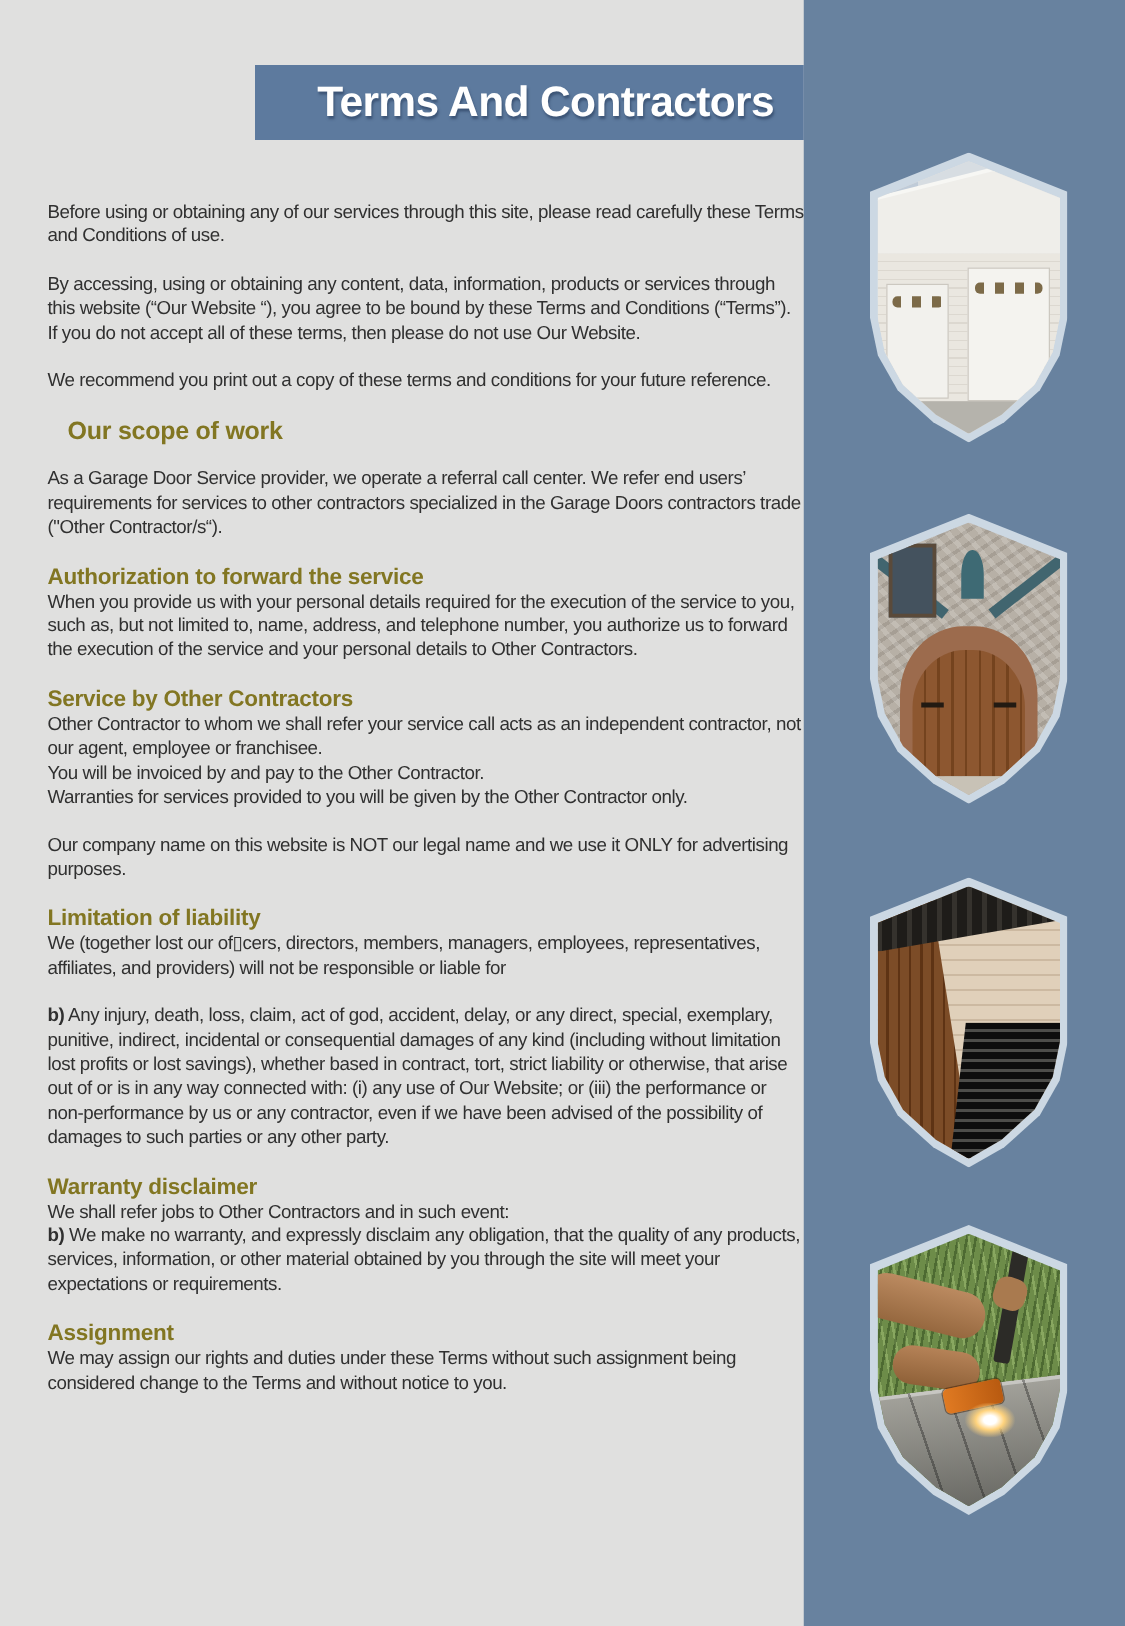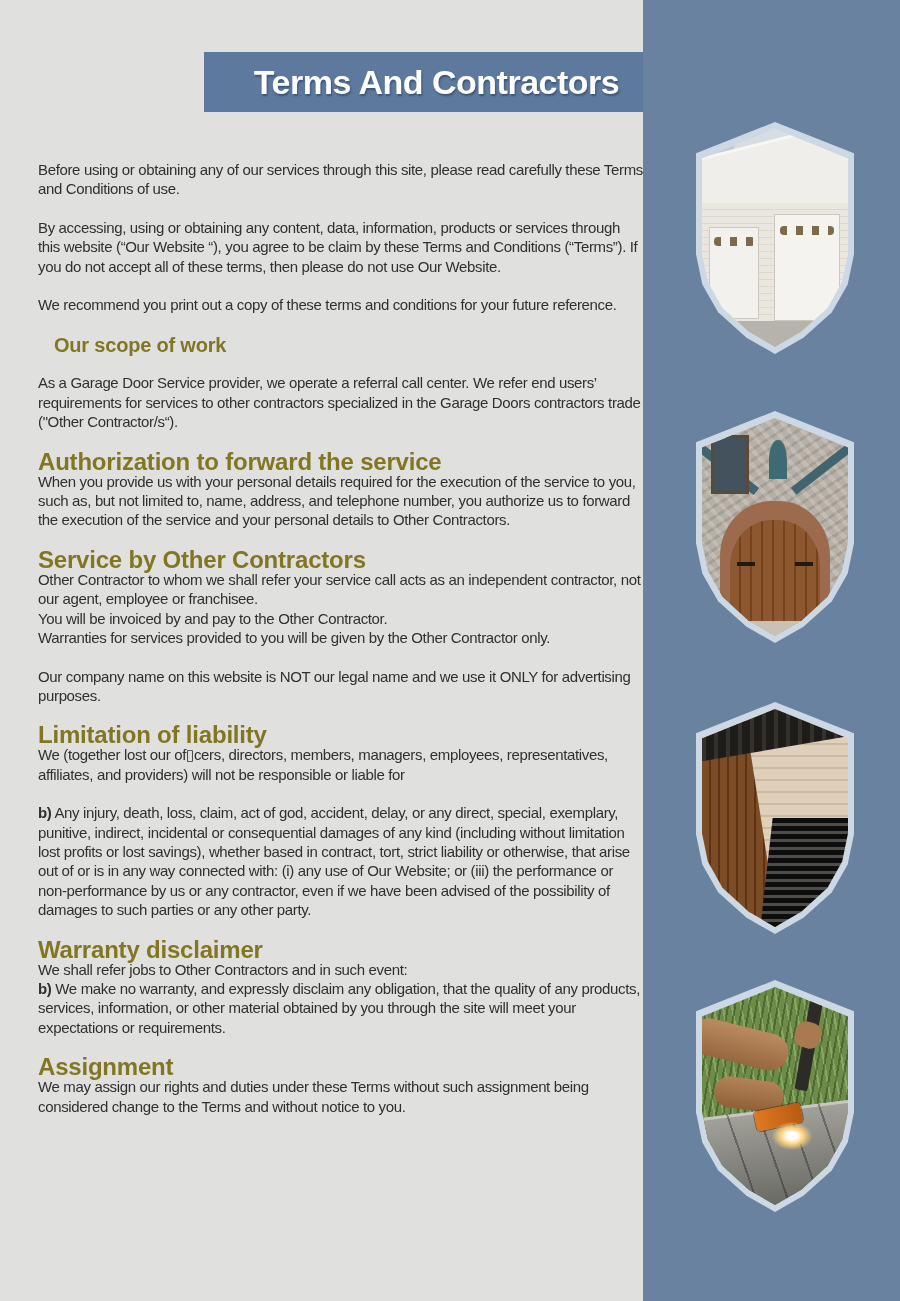--- a/index.html
+++ b/index.html
@@ -35,21 +35,21 @@
   .content{
     position:absolute;left:38px;top:160px;width:606px;
     color:var(--body-text);font-size:15px;line-height:19.4px;letter-spacing:-0.35px;
   }
   .content p{margin:0 0 19px 0;}
   .content p.tight{margin:0;}
   .content .h1{
     color:var(--heading-color);font-size:20px;font-weight:bold;line-height:24px;letter-spacing:-0.2px;margin:16px;
   }
   .content .h2{
-    color:var(--heading-color);font-size:24px;font-weight:bold;line-height:21px;letter-spacing:-0.2px;margin:0;
+    color:var(--heading-color);font-size:18px;font-weight:bold;line-height:21px;letter-spacing:-0.2px;margin:0;
   }
   .content b{font-weight:bold;}
 
   
   .shield{
     position:absolute;left:53px;width:158px;height:232px;
     background:var(--shield-border);
     clip-path:polygon(50% 0%,100% 13.5%,100% 57%,96% 70%,86% 82%,68% 93%,50% 100%,32% 93%,14% 82%,4% 70%,0% 57%,0% 13.5%);
   }
   .shield-inner{
@@ -176,21 +176,21 @@
     </div>
 
   </div>
 
   <div class="banner">
     <span class="banner-title">Terms And Contractors</span>
   </div>
 
   <div class="content">
       <p>Before using or obtaining any of our services through this site, please read carefully these Terms and Conditions of use.</p>
-      <p>By accessing, using or obtaining any content, data, information, products or services through this website (“Our Website “), you agree to be claim by these Terms and Conditions (“Terms”). If you do not accept all of these terms, then please do not use Our Website.</p>
+      <p>By accessing, using or obtaining any content, data, information, products or services through this website (“Our Website “), you agree to be bound by these Terms and Conditions (“Terms”). If you do not accept all of these terms, then please do not use Our Website.</p>
       <p>We recommend you print out a copy of these terms and conditions for your future reference.</p>
       <div class="h1">Our scope of work</div>
       <p>As a Garage Door Service provider, we operate a referral call center. We refer end users’ requirements for services to other contractors specialized in the Garage Doors contractors trade ("Other Contractor/s“).</p>
       <div class="h2">Authorization to forward the service</div>
       <p>When you provide us with your personal details required for the execution of the service to you, such as, but not limited to, name, address, and telephone number, you authorize us to forward the execution of the service and your personal details to Other Contractors.</p>
       <div class="h2">Service by Other Contractors</div>
       <p class="tight">Other Contractor to whom we shall refer your service call acts as an independent contractor, not our agent, employee or franchisee.</p>
       <p class="tight">You will be invoiced by and pay to the Other Contractor.</p>
       <p>Warranties for services provided to you will be given by the Other Contractor only.</p>
       <p>Our company name on this website is NOT our legal name and we use it ONLY for advertising purposes.</p>

